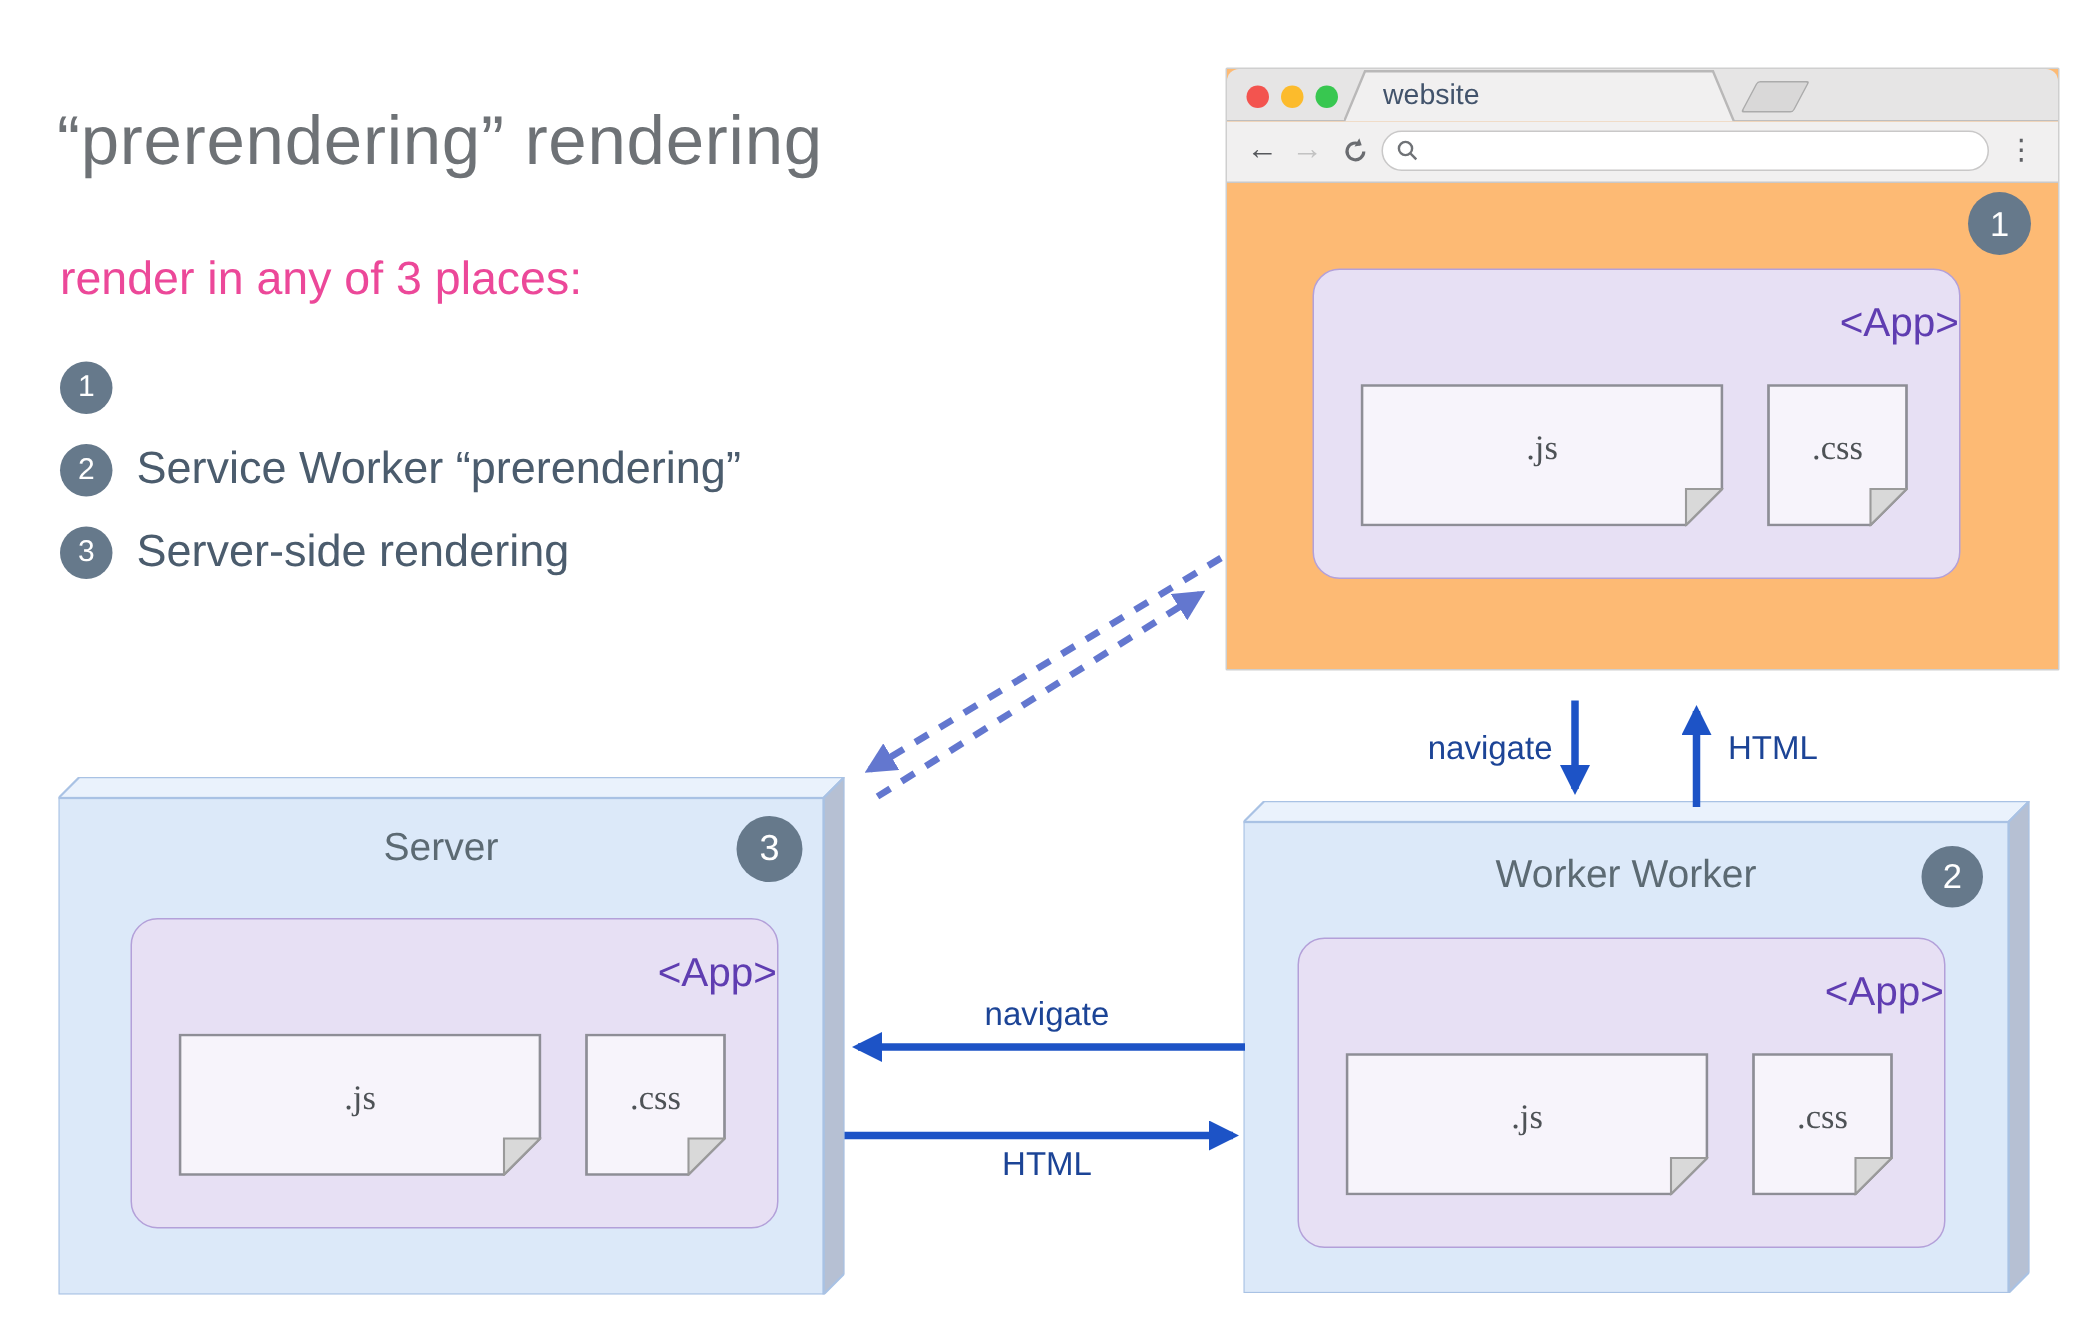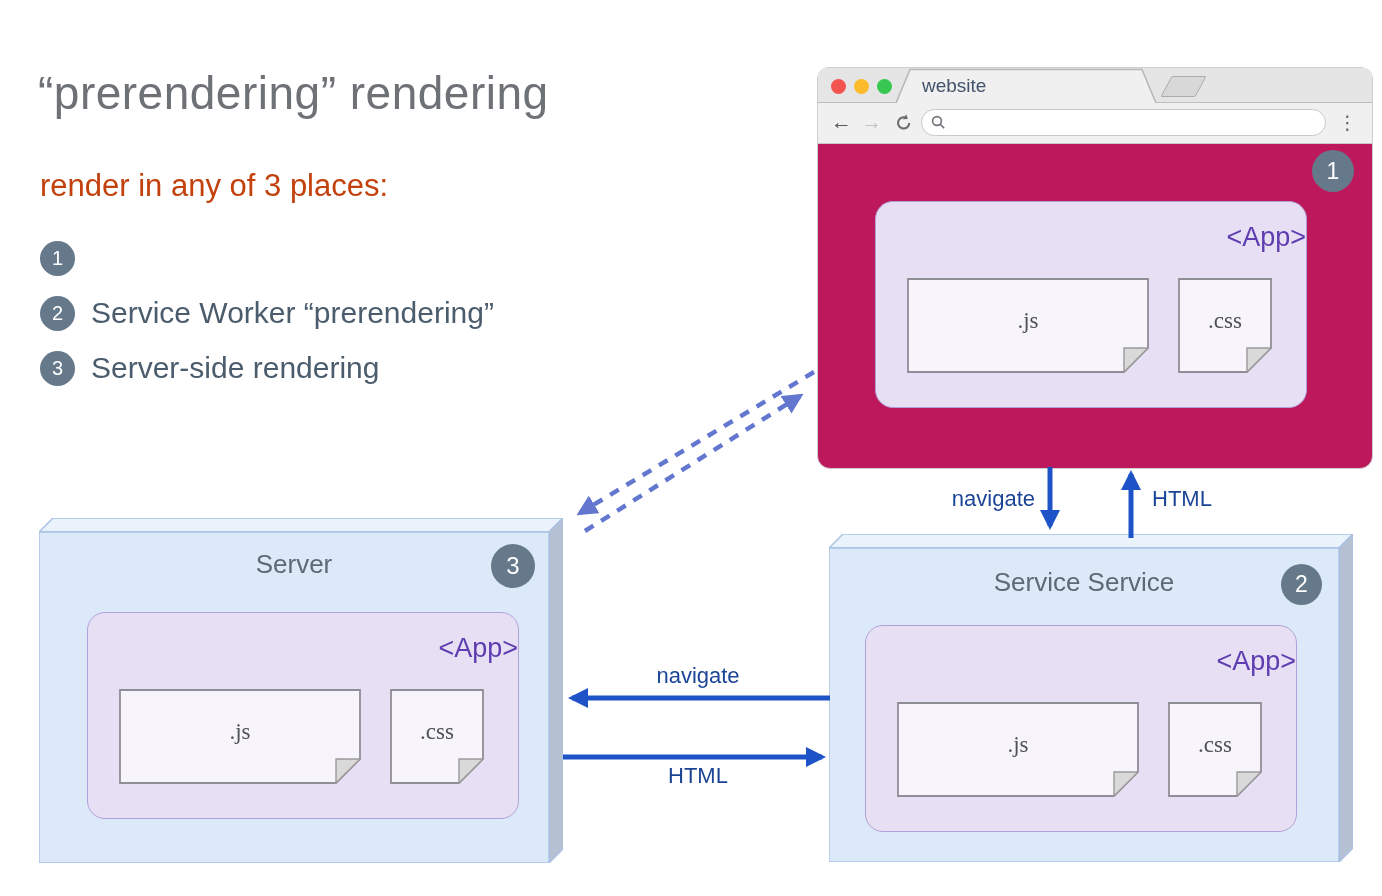--- a/index.html
+++ b/index.html
@@ -5,38 +5,38 @@
   html,body{margin:0;padding:0;}
   body{
     width:1382px;height:896px;position:relative;overflow:hidden;
     background:#ffffff;
     font-family:"Liberation Sans","DejaVu Sans",sans-serif;
   }
   .abs{position:absolute;}
 
   
   .title{left:38px;top:66px;font-size:46px;color:#6e7276;letter-spacing:.5px;}
-  .subtitle{left:40px;top:168px;font-size:31px;color:#c2410c;}
+  .subtitle{left:40px;top:168px;font-size:31px;color:#ec4899;}
   .legend-item{left:40px;height:40px;display:flex;align-items:center;gap:16px;}
   .legend-badge{
     width:35px;height:35px;border-radius:50%;background:#66798b;color:#fff;
     display:flex;align-items:center;justify-content:center;font-size:20px;flex:0 0 35px;
   }
   .legend-label{font-size:30px;color:#4b5c6d;white-space:nowrap;}
 
   
   .badge{
     border-radius:50%;background:#66798b;color:#fff;
     display:flex;align-items:center;justify-content:center;
   }
 
   
   .browser{
-    left:817px;top:67px;width:554px;height:400px;background:#be185d;
-    border:1px solid #cfcfcf;border-radius:13px;
+    left:817px;top:45px;width:554px;height:400px;background:#fdba74;
+    border:1px solid #cfcfcf;border-radius:1px;
   }
   .tabbar{position:absolute;left:0;top:0;width:100%;height:34px;background:#e6e5e5;
     border-bottom:1px solid #bfbebe;border-radius:8px 8px 0 0;}
   .tl-dot{position:absolute;top:11px;width:15px;height:15px;border-radius:50%;}
   .tab-shape{position:absolute;left:78px;top:0;}
   .tab-title{position:absolute;left:104px;top:7px;font-size:19px;color:#42536b;}
   .newtab{position:absolute;left:348px;top:8px;width:33px;height:19px;background:#d9d8d8;
     border:1.5px solid #ababab;border-radius:2px;transform:skewX(-28deg);}
   .toolbar{position:absolute;left:0;top:35px;width:100%;height:40px;background:#f1f0f0;
     border-bottom:1px solid #c9c8c8;}
@@ -156,21 +156,21 @@
     </div>
   </div>
 </div>
 
 <div class="abs" style="left:829px;top:534px;width:524px;height:328px;">
   <svg width="524" height="328">
     <path d="M0,14 L14,0 L524,0 L510,14 Z" fill="#eaf2fc" stroke="#a9c2e4" stroke-width="1.5"></path>
     <path d="M510,14 L524,0 L524,314 L510,328 Z" fill="#b6c0d3" stroke="#a9c2e4" stroke-width="1.5"></path>
     <rect x="0" y="14" width="510" height="314" fill="#dce9f9" stroke="#a9c2e4" stroke-width="1.5"></rect>
   </svg>
-  <div class="box-title" style="top:33px;">Service Service</div>
+  <div class="box-title" style="top:33px;">Worker Worker</div>
   <div class="badge" style="position:absolute;left:452px;top:30px;width:41px;height:41px;font-size:23px;">2</div>
   <div class="app" style="left:36px;top:91px;">
     <div class="app-label">&lt;App&gt;</div>
     <div class="file" style="left:31px;top:76px;width:242px;height:95px;">
       <svg width="242" height="95">
         <path d="M1,1 H241 V70 L217,94 H1 Z" fill="#f7f4fb" stroke="#8e8e96" stroke-width="1.8"></path>
         <path d="M217,94 L241,70 L217,70 Z" fill="#d9d9d9" stroke="#9a9a9a" stroke-width="1.4"></path>
       </svg>
       <span class="file-label">.js</span>
     </div>

